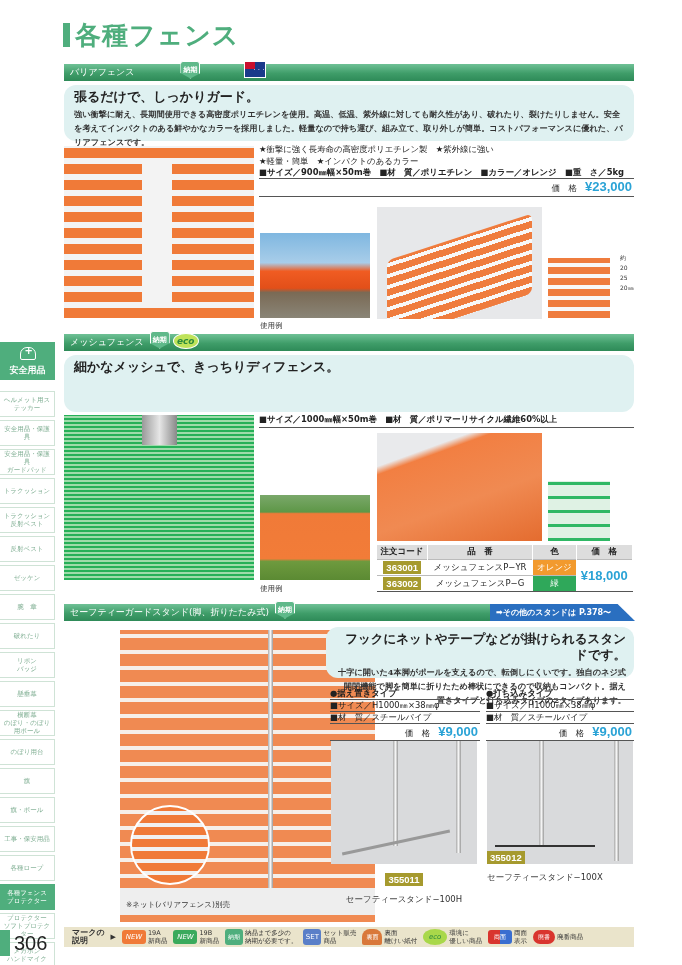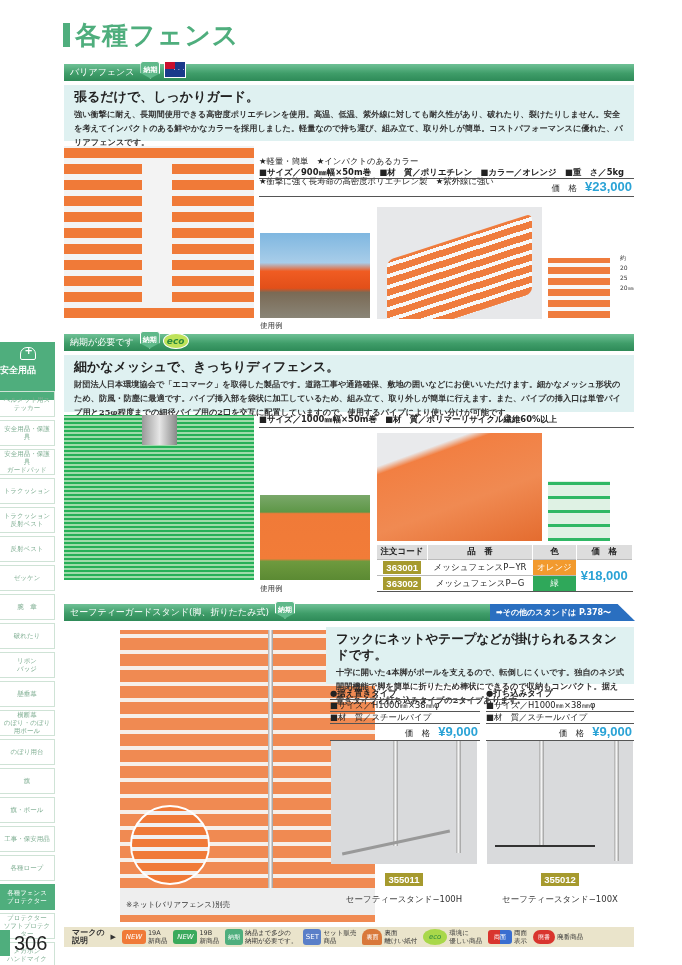--- a/index.html
+++ b/index.html
@@ -14,21 +14,21 @@
   
   .sec-bar { height: 17px; background: linear-gradient(to bottom, #6fc196 0%, #3f9d69 55%, #2e8a58 100%); display: flex; align-items: center; color: #fff; font-size: 9px; padding-left: 6px; }
   .sec-bar .lbl { margin-right: 6px; white-space: nowrap; }
   .badge-noki { width: 20px; height: 18px; background: #5fb98a; border-radius: 3px; clip-path: polygon(0 0,100% 0,100% 70%,50% 100%,0 70%); color: #fff; font-size: 7px; font-weight: bold; display: flex; align-items: center; justify-content: center; margin-top: -6px; border: 1px solid #fff; }
   .badge-flag { width: 22px; height: 17px; background: #1a3a8a; margin-left: 4px; margin-top: -6px; position: relative; border: 1px solid #fff; }
   .badge-flag::before { content: ""; position: absolute; left: 0; top: 0; width: 10px; height: 7px; background: #c8102e; }
   .badge-flag::after { content: "· ·  ·"; position: absolute; right: 1px; top: 4px; color: #fff; font-size: 7px; }
   .badge-eco { width: 26px; height: 16px; background: #bfe35a; border-radius: 50%; color: #2c8a3c; font-style: italic; font-weight: bold; font-size: 9px; display: flex; align-items: center; justify-content: center; margin-left: 3px; margin-top: -4px; border: 1px solid #fff; }
 
   
-  .desc-box { background: #dff1f1; border-radius: 0; padding: 4px 8px 5px 10px; }
+  .desc-box { background: #dff1f1; border-radius: 12px; padding: 4px 8px 5px 10px; }
   .desc-box .hd { font-size: 13px; font-weight: bold; color: #222; line-height: 16px; margin-bottom: 2px; }
   .desc-box .body { font-family: "DejaVu Serif", "Liberation Serif", serif; font-size: 8.2px; font-weight: bold; color: #333; line-height: 14px; }
 
   
   .spec { font-size: 8.4px; color: #222; line-height: 11px; white-space: nowrap; }
   .rule { border-bottom: 1.5px solid #555; }
   .price-row { display: flex; justify-content: flex-end; align-items: baseline; gap: 8px; font-size: 8.5px; padding-right: 2px; }
   .price { color: #2aa3d6; font-weight: bold; font-size: 13px; font-family: "Liberation Sans", sans-serif; }
   .code-badge { display: inline-block; background: #a69a2e; color: #fff; font-weight: bold; font-size: 9.5px; padding: 0 3px; font-family: "Liberation Sans", sans-serif; line-height: 13px; }
 
@@ -51,21 +51,21 @@
   .caption { font-size: 7.5px; color: #333; }
 
   
   table.order { border-collapse: collapse; font-size: 8.5px; width: 256px; }
   table.order th { background: #ddd; font-weight: bold; border-right: 1px solid #fff; padding: 1px 2px; height: 13px; }
   table.order td { border-top: 1px solid #bbb; padding: 1px 3px; height: 15px; text-align: center; }
   table.order .col-orange { background: #f29a2e; color: #fff; }
   table.order .col-green { background: #2fa85a; color: #fff; }
 
   
-  .side-tab { left: 0; top: 342px; width: 55px; height: 58px; background: #4fae7d; color: #fff; text-align: left; font-size: 9px; font-weight: bold; padding-top: 5px; }
+  .side-tab { left: 0; top: 342px; width: 55px; height: 38px; background: #4fae7d; color: #fff; text-align: center; font-size: 9px; font-weight: bold; padding-top: 5px; }
   .side-tab .helmet { width: 16px; height: 13px; margin: 0 auto 4px; border: 1.5px solid #fff; border-radius: 7px 7px 2px 2px; position: relative; }
   .side-tab .helmet::after { content: "+"; position: absolute; left: 4px; top: -3px; font-size: 10px; color: #fff; }
   .side-list { left: 0; top: 391px; width: 55px; }
   .side-item { height: 26px; border: 1px solid #cfe3d6; border-left: none; margin-bottom: 3px; color: #7fae92; font-size: 6.5px; text-align: center; display: flex; align-items: center; justify-content: center; line-height: 8px; padding: 0 2px; white-space: pre-line; }
   .side-item.active { background: #4fae7d; color: #fff; border-color: #4fae7d; }
 
   
   .ribbon { left: 490px; top: 604px; width: 145px; height: 17px; background: #2a6fc0; color: #fff; font-size: 8px; font-weight: bold; display: flex; align-items: center; padding-left: 6px; clip-path: polygon(0 0, 88% 0, 100% 100%, 0 100%); }
 
   
@@ -77,36 +77,36 @@
   .legend .ico { display: inline-flex; align-items: center; justify-content: center; font-weight: normal; color: #fff; font-size: 7px; border-radius: 3px; }
 </style>
 </head>
 <body>
 
 <div class="abs page-title">
   <span class="bar"></span>
   <span>各種フェンス</span>
 </div>
 
-<div class="abs sec-bar" style="left:64px; top:64px; width:570px;">
+<div class="abs sec-bar" style="left:64px; top:64px; width:570px;gap:40px;">
   <span class="lbl">バリアフェンス</span>
   <span class="badge-noki">納期</span>
   <span class="badge-flag"></span>
 </div>
 
 <div class="abs desc-box" style="left:64px; top:85px; width:570px; height:56px;">
   <div class="hd">張るだけで、しっかりガード。</div>
   <div class="body">強い衝撃に耐え、長期間使用できる高密度ポリエチレンを使用。高温、低温、紫外線に対しても耐久性があり、破れたり、裂けたりしません。安全を考えてインパクトのある鮮やかなカラーを採用しました。軽量なので持ち運び、組み立て、取り外しが簡単。コストパフォーマンスに優れた、バリアフェンスです。</div>
 </div>
 
 <div class="abs img img-orange-net" style="left:64px; top:146px; width:190px; height:172px;">
   <div class="abs" style="left:78px; top:12px; width:30px; height:150px; background:#f3f3f3;"></div>
 </div>
 
-<div class="abs spec" style="left:259px; top:144px;margin-top:32px;">★衝撃に強く長寿命の高密度ポリエチレン製　★紫外線に強い</div>
+<div class="abs spec" style="left:259px; top:144px;">★衝撃に強く長寿命の高密度ポリエチレン製　★紫外線に強い</div>
 <div class="abs spec" style="left:259px; top:156px;">★軽量・簡単　★インパクトのあるカラー</div>
 <div class="abs spec rule" style="left:259px; top:167px; width:375px; font-weight:bold;">■サイズ／900㎜幅×50m巻　■材　質／ポリエチレン　■カラー／オレンジ　■重　さ／5kg</div>
 <div class="abs price-row rule" style="left:259px; top:179px; width:375px; height:18px;">
   <span>価　格</span>
   <span class="price">¥23,000</span>
 </div>
 
 <div class="abs img img-scene1" style="left:260px; top:233px; width:110px; height:85px;"></div>
 <div class="abs caption" style="left:260px; top:321px;">使用例</div>
 
@@ -151,28 +151,27 @@
   <div class="side-item active">各種フェンス
 プロテクター</div>
   <div class="side-item">プロテクター
 ソフトプロテクター</div>
   <div class="side-item">メガホン
 ハンドマイク</div>
 
 </div>
 
 <div class="abs sec-bar" style="left:64px; top:334px; width:570px;">
-  <span class="lbl">納期が必要です</span>
+  <span class="lbl">メッシュフェンス</span>
   <span class="badge-noki">納期</span>
   <span class="badge-eco">eco</span>
 </div>
 
 <div class="abs desc-box" style="left:64px; top:355px; width:570px; height:57px;">
   <div class="hd">細かなメッシュで、きっちりディフェンス。</div>
-  <div class="body">財団法人日本環境協会で「エコマーク」を取得した製品です。道路工事や通路確保、敷地の囲いなどにお使いいただけます。細かなメッシュ形状のため、防風・防塵に最適です。パイプ挿入部を袋状に加工しているため、組み立て、取り外しが簡単に行えます。また、パイプの挿入口は単管パイプ用と25φ程度までの細径パイプ用の2口を交互に配置していますので、使用するパイプにより使い分けが可能です。</div>
 </div>
 
 <div class="abs img img-green-net" style="left:64px; top:415px; width:190px; height:165px;">
   <div class="abs" style="left:78px; top:0px; width:35px; height:30px; background:linear-gradient(to right,#999,#e6e6e6,#888);"></div>
 </div>
 
 <div class="abs spec rule" style="left:259px; top:414px; width:375px; font-weight:bold; height:14px;">■サイズ／1000㎜幅×50m巻　■材　質／ポリマーリサイクル繊維60%以上</div>
 
 <div class="abs img img-scene2" style="left:260px; top:495px; width:110px; height:85px;"></div>
 <div class="abs caption" style="left:260px; top:584px;">使用例</div>
@@ -212,21 +211,21 @@
   <span>➡その他のスタンドは P.378〜</span>
 </div>
 
 <div class="abs img img-orange-net" style="left:72px; top:630px; width:255px; height:292px; background:repeating-linear-gradient(0deg,#f08a52 0 12px,#f6efe9 12px 16px);margin-left:48px;">
   <div class="pole" style="left:148px; top:0; height:270px;"></div>
   <div class="abs" style="left:10px; top:175px; width:80px; height:80px; border-radius:50%; background:repeating-linear-gradient(0deg,#f07a38 0 8px,#f1f1f1 8px 12px); border:2px solid #fff;"></div>
   <div class="abs" style="left:0; top:258px; width:255px; height:27px; background:#eeeeee;"></div>
   <div class="abs caption" style="left:6px; top:270px; font-size:7.5px;">※ネット(バリアフェンス)別売</div>
 </div>
 
-<div class="abs desc-box" style="left:326px; top:627px; width:308px; height:57px;">
+<div class="abs desc-box" style="left:326px; top:627px; width:308px; height:51px;text-align:right;">
   <div class="hd" style="font-size:12.5px;">フックにネットやテープなどが掛けられるスタンドです。</div>
   <div class="body">十字に開いた4本脚がポールを支えるので、転倒しにくいです。独自のネジ式開閉機能で脚を簡単に折りたため棒状にできるので収納もコンパクト。据え置きタイプと打ち込みタイプの2タイプあります。</div>
 </div>
 
 <div class="abs" style="left:330px; top:688px; width:150px;">
   <div class="spec rule" style="font-weight:bold;">●据え置きタイプ</div>
   <div class="spec rule">■サイズ／H1000㎜×38㎜φ</div>
   <div class="spec rule">■材　質／スチールパイプ</div>
   <div class="price-row rule" style="height:17px;">
     <span>価　格</span>
@@ -250,21 +249,21 @@
   <div class="price-row rule" style="height:17px;">
     <span>価　格</span>
     <span class="price">¥9,000</span>
   </div>
 </div>
 <div class="abs img img-stand" style="left:487px; top:741px; width:146px; height:123px;">
   <div class="pole" style="left:52px; top:0; height:105px;"></div>
   <div class="pole" style="left:127px; top:0; height:120px;"></div>
   <div class="abs" style="left:8px; top:104px; width:100px; height:2px; background:#333;"></div>
 </div>
-<div class="abs" style="left:487px; top:868px; width:146px; text-align:center;">
+<div class="abs" style="left:487px; top:846px; width:146px; ">
   <span class="code-badge">355012</span><br>
   <span class="caption" style="font-size:8.5px;">セーフティースタンド−100X</span>
 </div>
 
 <div class="abs page-num">
   <span class="tab"></span>
   <span class="num">306</span>
 </div>
 
 <div class="abs legend">

